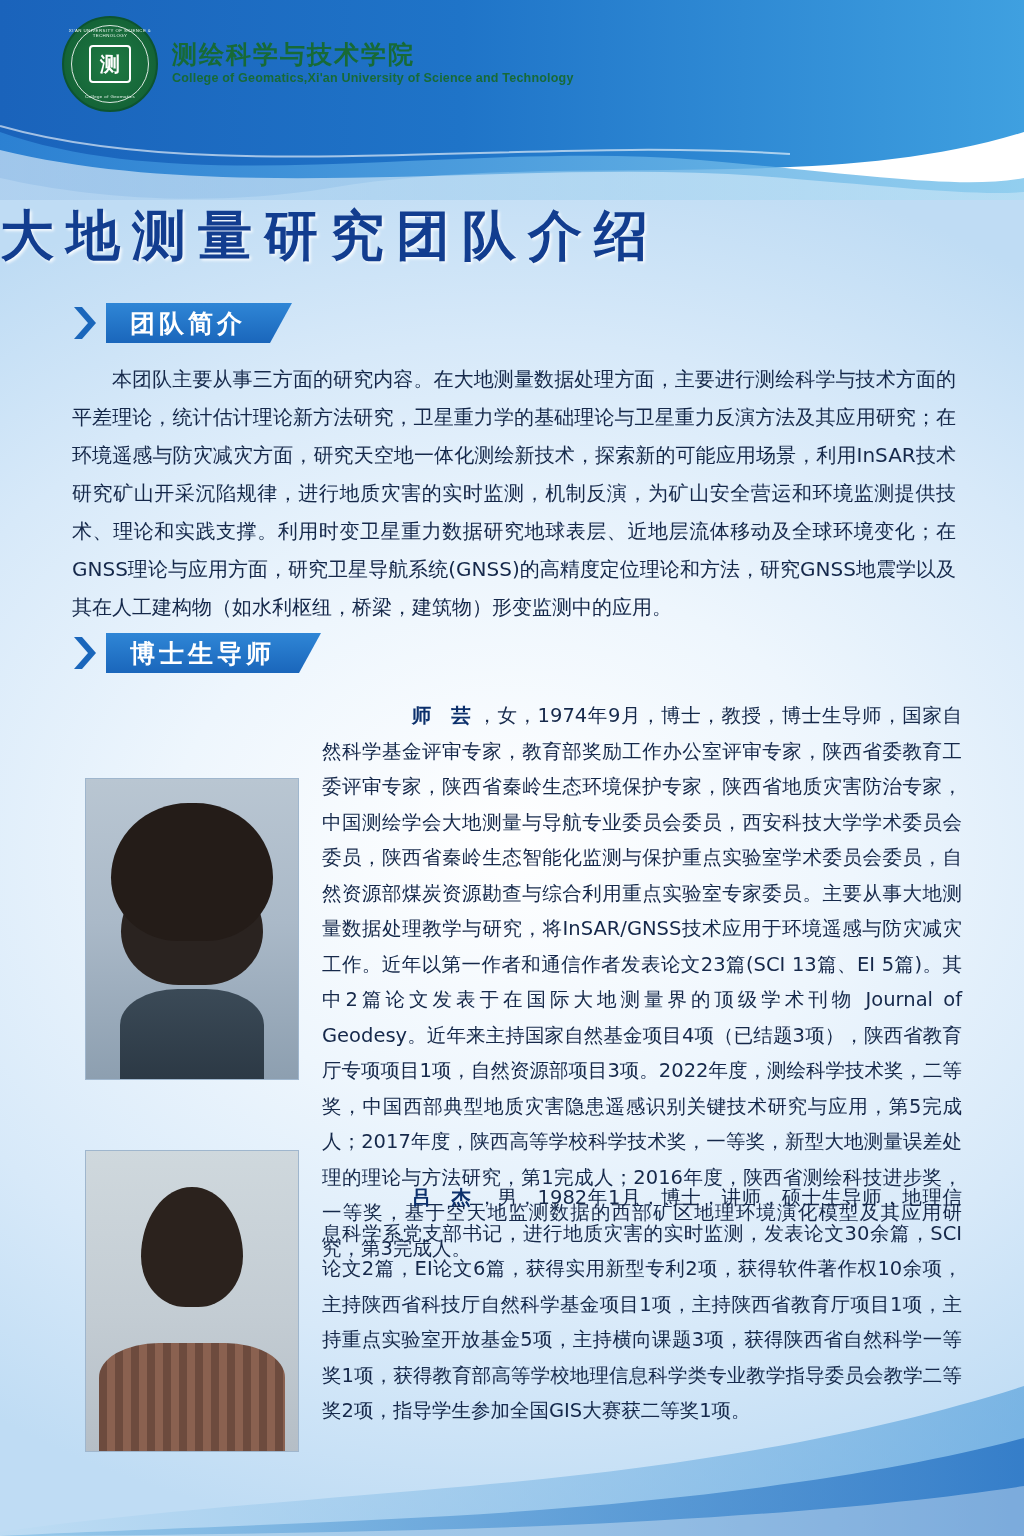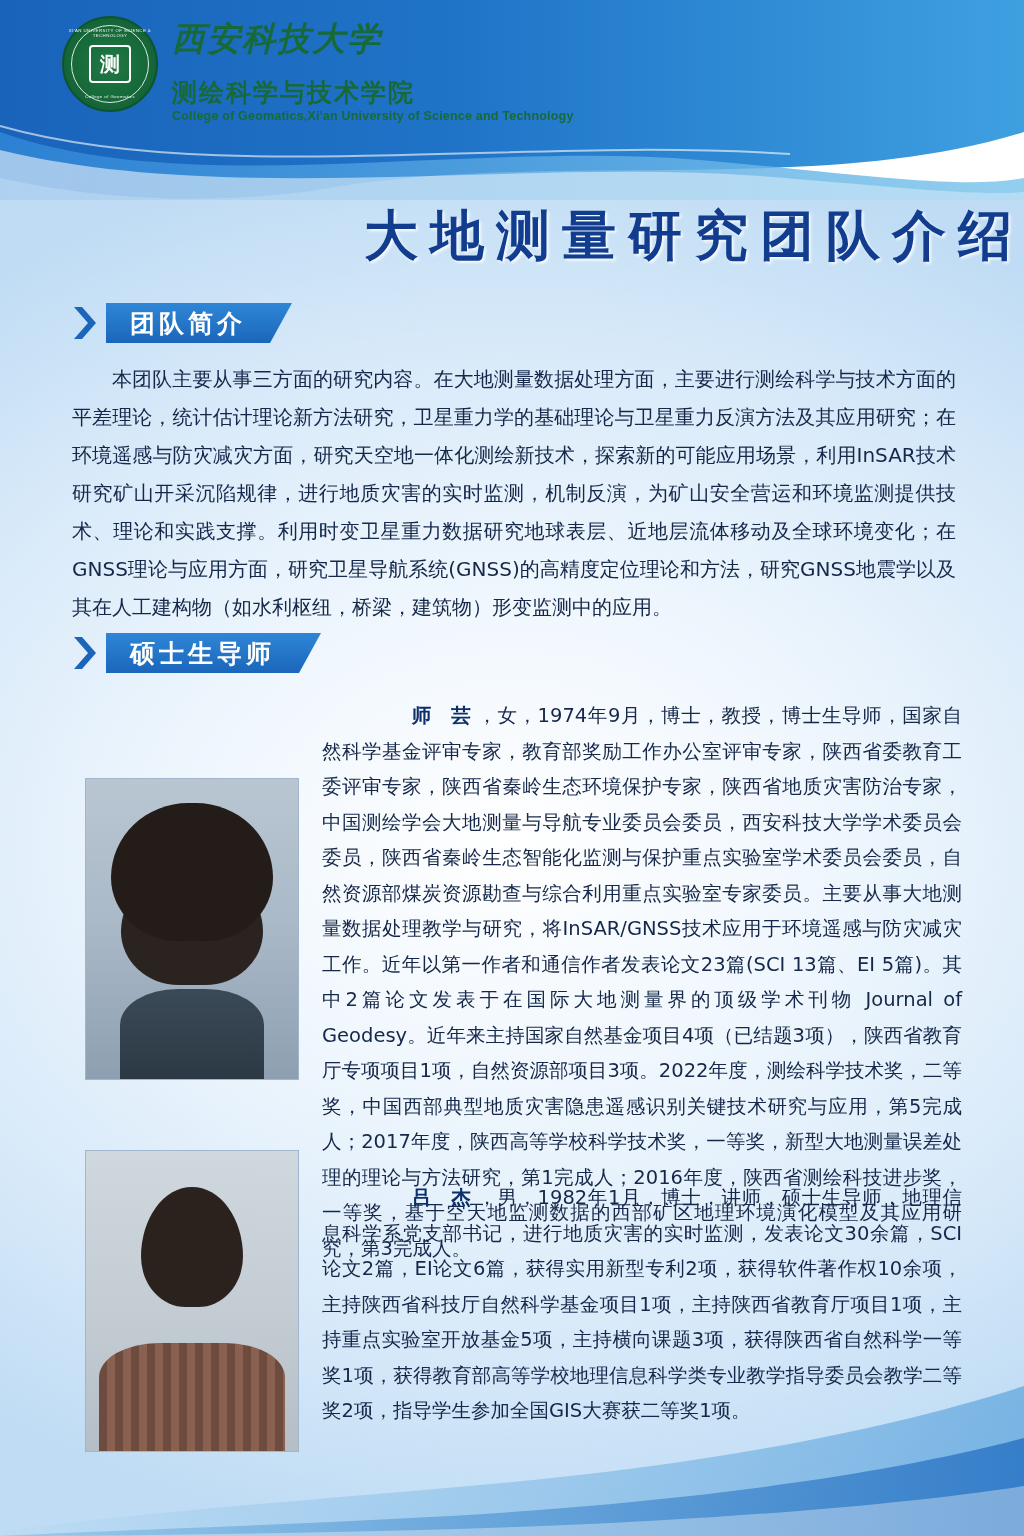--- a/index.html
+++ b/index.html
@@ -104,21 +104,21 @@
     color: #176a37;
     letter-spacing: .2px;
   }
 
   
   .main-title {
     position: absolute;
     top: 200px;
     left: 0;
     width: 1024px;
-    text-align: right;
+    text-align: left;
     font-family: "DejaVu Serif", serif;
     font-size: 54px;
     font-weight: bold;
     letter-spacing: 12px;
     color: #123d8f;
     text-shadow: 2px 2px 3px rgba(255,255,255,0.85);
   }
 
   
   .section-head {
@@ -276,42 +276,41 @@
   </div>
 
   <div class="logo-block">
     <div class="seal">
       <div class="ring"></div>
       <div class="sealtext top">XI'AN UNIVERSITY OF SCIENCE &amp; TECHNOLOGY</div>
       <div class="core">测</div>
       <div class="sealtext bot">College of Geomatics</div>
     </div>
     <div class="logo-texts">
-      <div class="uni-name">西安科技大学</div>
       <div class="college-name">测绘科学与技术学院</div>
       <div class="college-en">College of  Geomatics,Xi'an University of Science and Technology</div>
     </div>
   </div>
 
   <div class="main-title">大地测量研究团队介绍</div>
 
   <div class="section-head" style="left:72px; top:300px;">
     <svg class="chev" viewBox="0 0 30 38">
       <path d="M2,3 L16,19 L2,35 L10,35 L24,19 L10,3 Z" fill="#1a66bb"></path>
     </svg>
     <div class="sec-banner">团队简介</div>
   </div>
 
   <div class="intro-text">本团队主要从事三方面的研究内容。在大地测量数据处理方面，主要进行测绘科学与技术方面的平差理论，统计估计理论新方法研究，卫星重力学的基础理论与卫星重力反演方法及其应用研究；在环境遥感与防灾减灾方面，研究天空地一体化测绘新技术，探索新的可能应用场景，利用InSAR技术研究矿山开采沉陷规律，进行地质灾害的实时监测，机制反演，为矿山安全营运和环境监测提供技术、理论和实践支撑。利用时变卫星重力数据研究地球表层、近地层流体移动及全球环境变化；在GNSS理论与应用方面，研究卫星导航系统(GNSS)的高精度定位理论和方法，研究GNSS地震学以及其在人工建构物（如水利枢纽，桥梁，建筑物）形变监测中的应用。</div>
 
   <div class="section-head" style="left:72px; top:630px;">
     <svg class="chev" viewBox="0 0 30 38">
       <path d="M2,3 L16,19 L2,35 L10,35 L24,19 L10,3 Z" fill="#1a66bb"></path>
     </svg>
-    <div class="sec-banner">硕士生导师</div>
+    <div class="sec-banner">博士生导师</div>
   </div>
 
   <div class="member">
     <div class="photo" style="left:85px; top:778px; width:212px; height:300px;">
       <div class="ph1"></div>
     </div>
     <div class="bio bio-indent" style="left:322px; top:698px; width:640px;">
       <span class="name">师 芸</span><span>，女，1974年9月，博士，教授，博士生导师，国家自然科学基金评审专家，教育部奖励工作办公室评审专家，陕西省委教育工委评审专家，陕西省秦岭生态环境保护专家，陕西省地质灾害防治专家，中国测绘学会大地测量与导航专业委员会委员，西安科技大学学术委员会委员，陕西省秦岭生态智能化监测与保护重点实验室学术委员会委员，自然资源部煤炭资源勘查与综合利用重点实验室专家委员。主要从事大地测量数据处理教学与研究，将InSAR/GNSS技术应用于环境遥感与防灾减灾工作。近年以第一作者和通信作者发表论文23篇(SCI 13篇、EI 5篇)。其中2篇论文发表于在国际大地测量界的顶级学术刊物 Journal of Geodesy。近年来主持国家自然基金项目4项（已结题3项），陕西省教育厅专项项目1项，自然资源部项目3项。2022年度，测绘科学技术奖，二等奖，中国西部典型地质灾害隐患遥感识别关键技术研究与应用，第5完成人；2017年度，陕西高等学校科学技术奖，一等奖，新型大地测量误差处理的理论与方法研究，第1完成人；2016年度，陕西省测绘科技进步奖，一等奖，基于空天地监测数据的西部矿区地理环境演化模型及其应用研究，第3完成人。</span>
     </div>
   </div>

